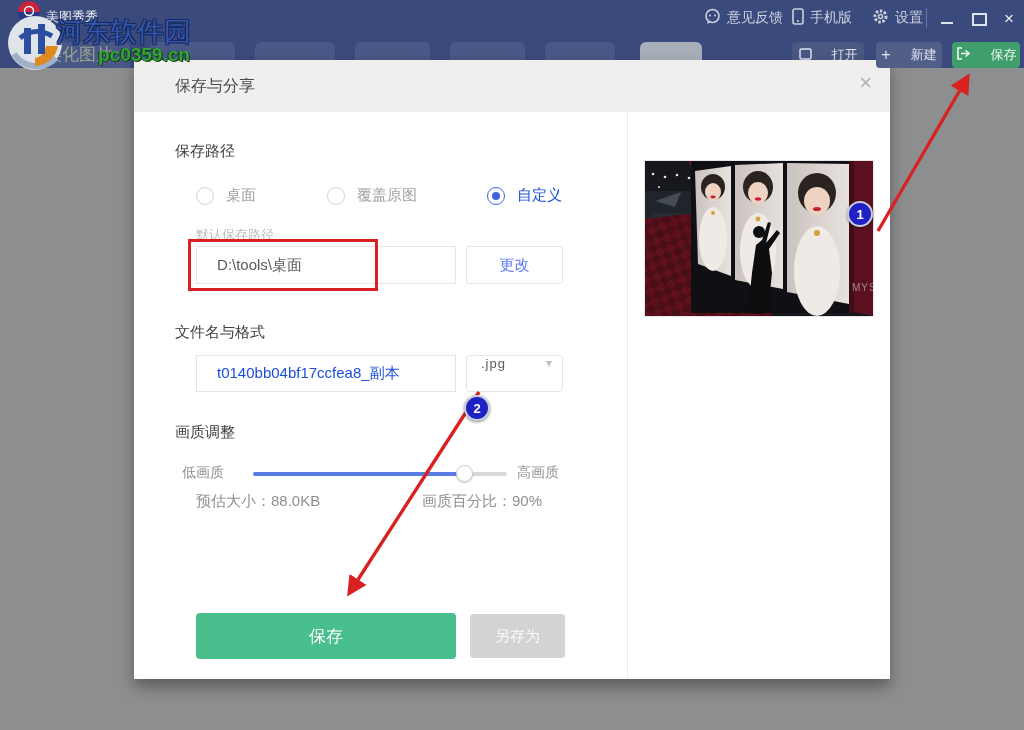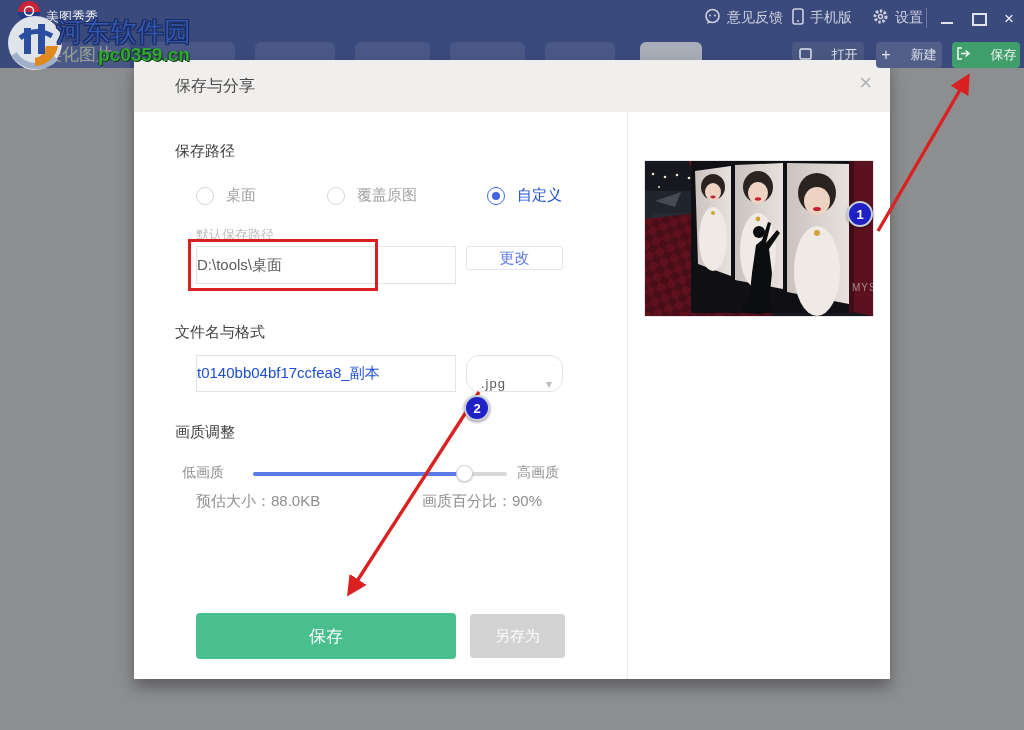--- a/index.html
+++ b/index.html
@@ -37,25 +37,25 @@
   .dlg-close{right:18px;top:12px;font-size:22px;color:#b0b0b0;cursor:pointer;line-height:22px;}
   .dlg-divider{left:493px;top:52px;width:1px;height:567px;background:#ebebeb;}
   .section-h{font-size:15px;color:#3f3f3f;}
   .radio-row{left:62px;top:126px;display:flex;align-items:center;}
   .radio{width:16px;height:16px;border-radius:50%;border:1px solid #d5d5d5;background:#fff;display:inline-flex;align-items:center;justify-content:center;}
   .radio.sel{border-color:#4064e0;}
   .radio.sel::after{content:"";width:8px;height:8px;border-radius:50%;background:#4064e0;}
   .radio-label{font-size:15px;color:#a0a0a0;margin-left:12px;}
   .radio-label.sel{color:#1d4ed8;}
   .hint-label{left:62px;top:166px;font-size:13px;color:#bdbdbd;}
-  .txt-input{position:absolute;box-sizing:border-box;border:1px solid #e4e4e4;background:#fff;font-size:15px;color:#5b5b5b;padding:0 0;outline:none;font-family:inherit;}
+  .txt-input{position:absolute;box-sizing:border-box;border:1px solid #e4e4e4;background:#fff;font-size:15px;color:#5b5b5b;padding:0 20px;outline:none;font-family:inherit;}
   .path-input{left:62px;top:186px;width:260px;height:38px;}
-  .change-btn{left:332px;top:186px;width:97px;height:24px;box-sizing:border-box;border:1px solid #e4e4e4;border-radius:3px;background:#fff;color:#5b79f0;font-size:15px;display:flex;align-items:center;justify-content:center;cursor:pointer;}
+  .change-btn{left:332px;top:186px;width:97px;height:38px;box-sizing:border-box;border:1px solid #e4e4e4;border-radius:3px;background:#fff;color:#5b79f0;font-size:15px;display:flex;align-items:center;justify-content:center;cursor:pointer;}
   .name-input{left:62px;top:295px;width:260px;height:37px;color:#1d4ed8;}
-  .fmt-select{left:332px;top:295px;width:97px;height:37px;box-sizing:border-box;border:1px solid #e4e4e4;border-radius:13px;background:#fff;display:flex;align-items:flex-end;cursor:pointer;}
+  .fmt-select{left:332px;top:295px;width:97px;height:37px;box-sizing:border-box;border:1px solid #e4e4e4;border-radius:4px;background:#fff;display:flex;align-items:flex-start;cursor:pointer;}
   .fmt-text{margin-left:14px;font-size:13px;color:#5b5b5b;letter-spacing:1px;}
   .fmt-chevron{margin-left:auto;margin-right:10px;color:#bcbcbc;font-size:12px;}
   .slider-label{top:404px;font-size:14px;color:#8f8f8f;}
   .slider-track{left:119px;top:412px;width:254px;height:4px;border-radius:2px;background:#d8d8d8;cursor:pointer;}
   .slider-fill{position:absolute;left:0;top:0;height:4px;border-radius:2px;background:#5b7be6;}
   .slider-knob{position:absolute;top:-7px;width:17px;height:17px;border-radius:50%;background:#fff;border:1px solid #cfcfcf;box-shadow:0 1px 2px rgba(0,0,0,.2);box-sizing:border-box;cursor:grab;}
   .stat-text{top:432px;font-size:15px;color:#8f8f8f;}
   .btn-save-main{left:62px;top:553px;width:260px;height:46px;border-radius:4px;background:#49bf8e;color:#ffffff;font-size:17px;display:flex;align-items:center;justify-content:center;cursor:pointer;}
   .btn-save-as{left:336px;top:554px;width:95px;height:44px;border-radius:4px;background:#d3d3d3;color:#fbfbfb;font-size:15px;display:flex;align-items:center;justify-content:center;cursor:pointer;}
   .preview{left:510px;top:100px;width:228px;height:155px;border:1px solid #e6e6e6;box-sizing:content-box;}

